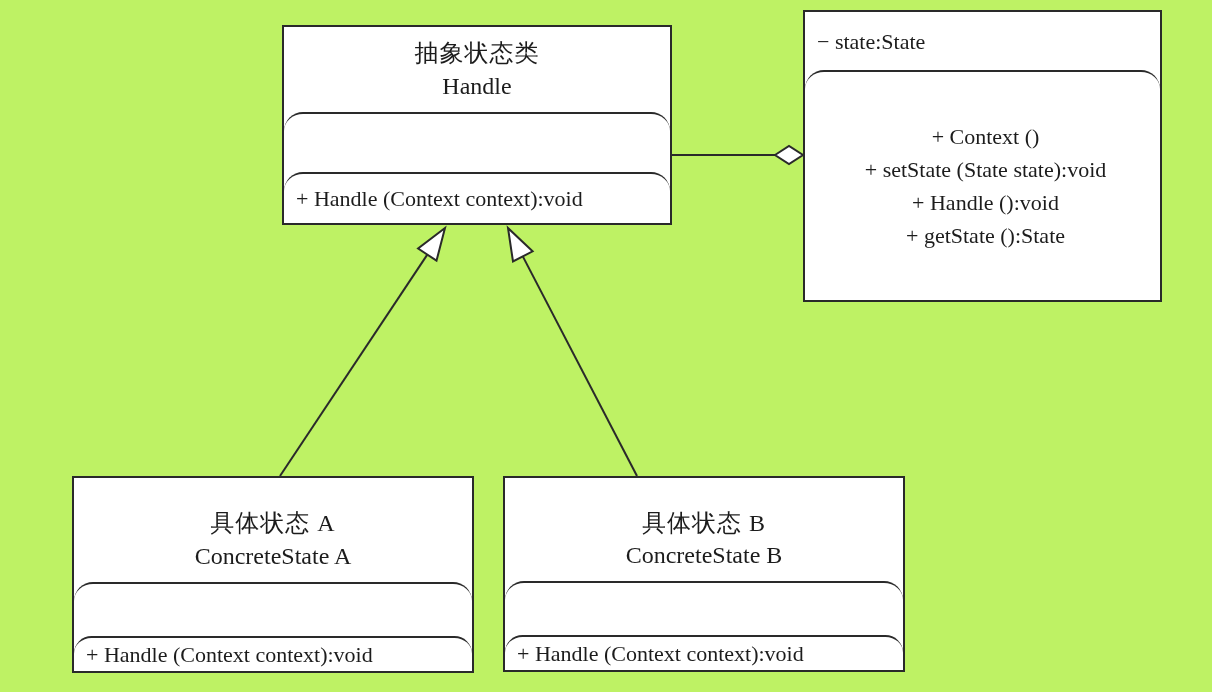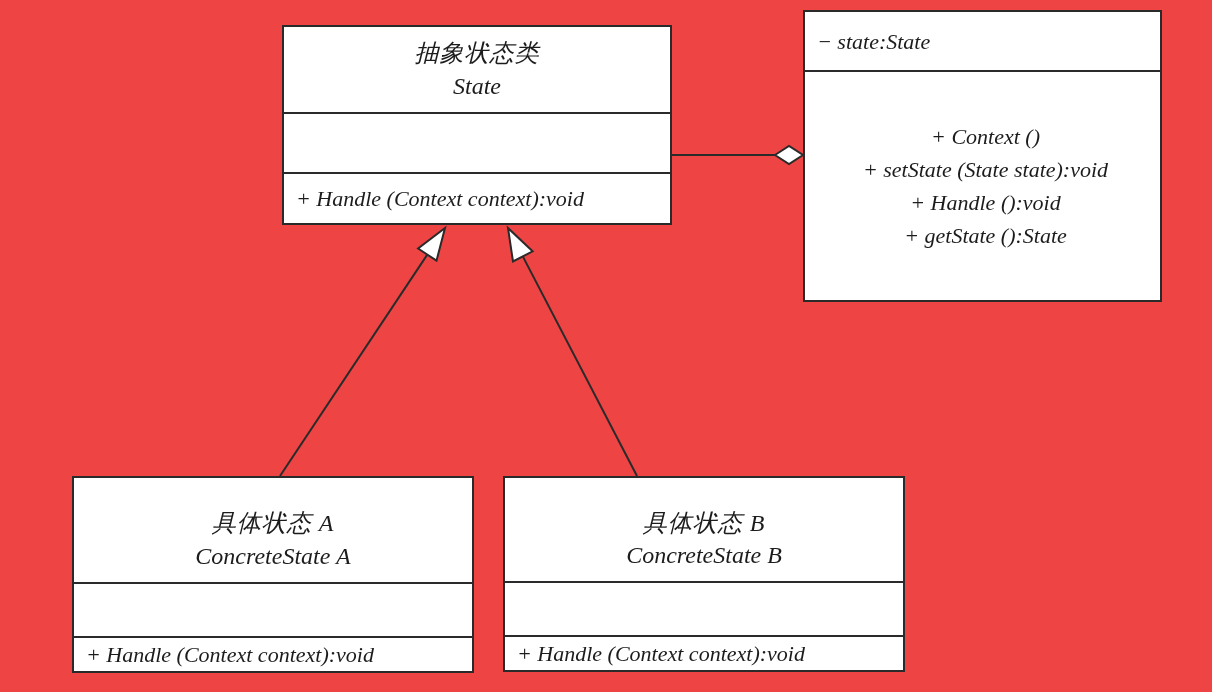--- a/index.html
+++ b/index.html
@@ -9,22 +9,21 @@
     width: 1212px;
     height: 692px;
     overflow: hidden;
     font-family: "Liberation Serif", "DejaVu Serif", serif;
     color: #1c1c1c;
   }
   .canvas {
     position: relative;
     width: 1212px;
     height: 692px;
-    background: #ef4444;
-    font-style: italic;
+    background: #bef264;
   }
   .connector-layer {
     position: absolute;
     left: 0; top: 0;
     width: 1212px;
     height: 692px;
     pointer-events: none;
   }
   .uml-class {
     position: absolute;
@@ -53,20 +52,21 @@
   }
   .title-en {
     font-size: 24px;
   }
   .sec.attrs, .sec.methods {
     display: flex;
     flex-direction: column;
     justify-content: center;
     padding-left: 12px;
     padding-right: 6px;
+    border-radius: 19px;
   }
   .member-line {
     font-size: 22px;
     line-height: 33px;
     white-space: nowrap;
   }
   
   #box-state     { left: 282px; top: 25px;  width: 390px; height: 200px; }
   #box-state .title   { height: 85px; }
   #box-state .attrs   { height: 60px; }
@@ -102,21 +102,21 @@
 
     <g>
       <line x1="637" y1="476" x2="522.8" y2="256.4" stroke="#2a2a2a" stroke-width="2"></line>
       <polygon points="508,228 532.6,251.3 513,261.5" fill="#ffffff" stroke="#2a2a2a" stroke-width="2"></polygon>
     </g>
   </svg>
 
   <div class="uml-class" id="box-state">
     <div class="sec title">
       <div class="title-cn">抽象状态类</div>
-      <div class="title-en">State</div>
+      <div class="title-en">Handle</div>
     </div>
     <div class="sec attrs"></div>
     <div class="sec methods">
       <div class="member-line">+ Handle (Context context):void</div>
     </div>
   </div>
 
   <div class="uml-class" id="box-context">
     <div class="sec attrs">
       <div class="member-line">− state:State</div>

